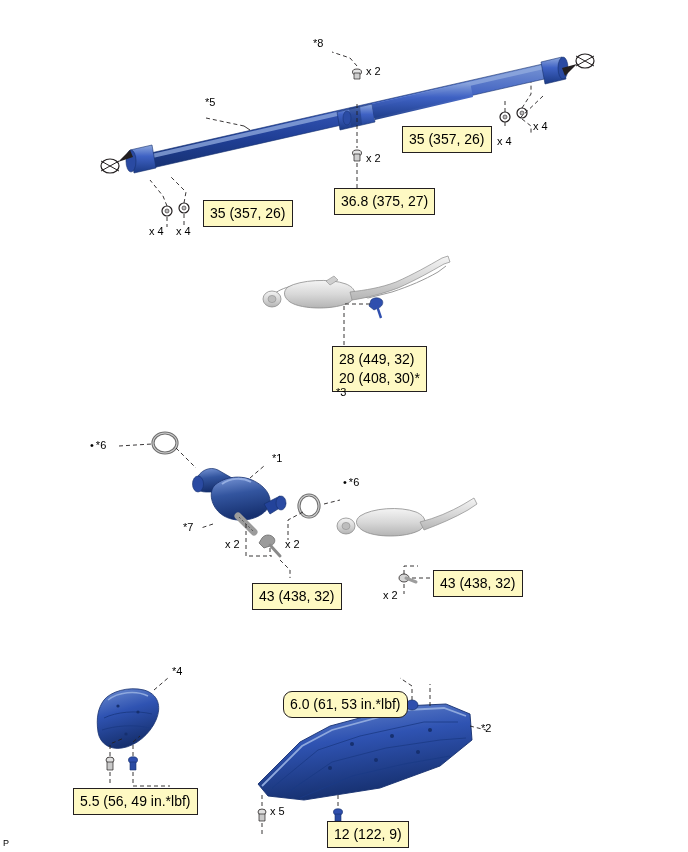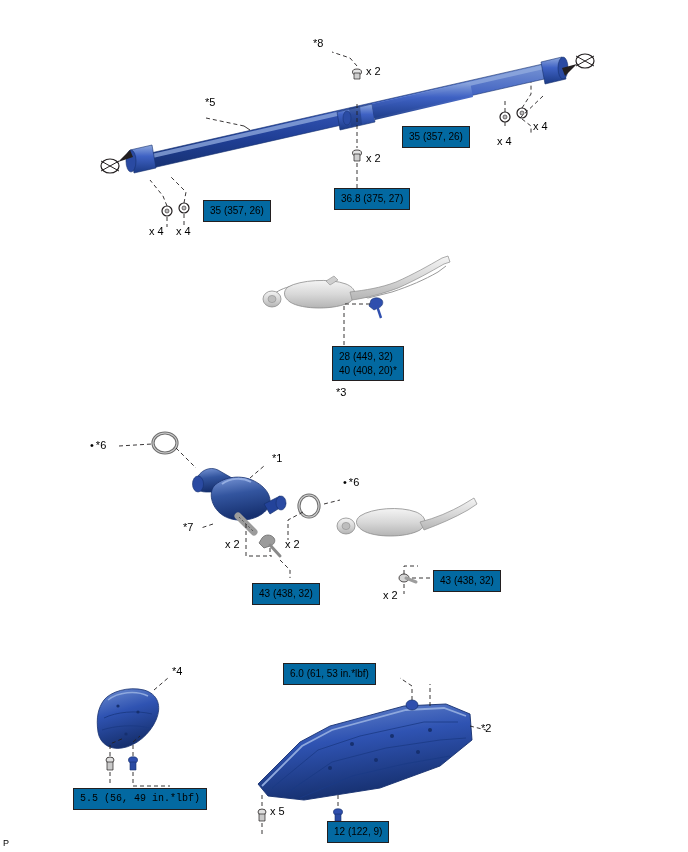--- a/index.html
+++ b/index.html
@@ -16,22 +16,22 @@
     width: 688px;
     height: 852px;
     overflow: hidden;
     background: #ffffff;
   }
   .abs { position: absolute; }
 
   
   .callout {
     border: 1px solid #231f20;
-    background: #0369a1;
-    font-size: 10px;
+    background: #fef9c3;
+    font-size: 14px;
     line-height: 1.35;
     color: #000;
     padding: 3px 6px;
     white-space: nowrap;
     box-sizing: border-box;
   }
   .callout .line { display: block; }
 
   
   .lbl {
@@ -332,21 +332,21 @@
 
   <div class="abs callout" style="left:203px; top:200px;">
     <span class="line">35 (357, 26)</span>
   </div>
 
   <div class="abs lbl" style="left:149px; top:225px;">x 4</div>
   <div class="abs lbl" style="left:176px; top:225px;">x 4</div>
 
   <div class="abs callout" style="left:332px; top:346px;">
     <span class="line">28 (449, 32)</span>
-    <span class="line">40 (408, 20)*</span>
+    <span class="line">20 (408, 30)*</span>
   </div>
   <div class="abs lbl" style="left:336px; top:386px;">*3</div>
 
   <div class="abs lbl bullet" style="left:90px; top:439px;">*6</div>
 
   <div class="abs lbl" style="left:272px; top:452px;">*1</div>
 
   <div class="abs lbl bullet" style="left:343px; top:476px;">*6</div>
 
   <div class="abs lbl" style="left:183px; top:521px;">*7</div>
@@ -360,27 +360,27 @@
   </div>
 
   <div class="abs lbl" style="left:383px; top:589px;">x 2</div>
 
   <div class="abs callout" style="left:433px; top:570px;">
     <span class="line">43 (438, 32)</span>
   </div>
 
   <div class="abs lbl" style="left:172px; top:665px;">*4</div>
 
-  <div class="abs callout" style="left:283px; top:663px;">
+  <div class="abs callout" style="left:283px; top:691px;border-radius:9px;">
     <span class="line">6.0 (61, 53 in.*lbf)</span>
   </div>
 
   <div class="abs lbl" style="left:481px; top:722px;">*2</div>
 
-  <div class="abs callout" style="left:73px; top:788px;font-family:Liberation Mono, monospace;">
+  <div class="abs callout" style="left:73px; top:788px;">
     <span class="line">5.5 (56, 49 in.*lbf)</span>
   </div>
 
   <div class="abs lbl" style="left:270px; top:805px;">x 5</div>
 
   <div class="abs callout" style="left:327px; top:821px;">
     <span class="line">12 (122, 9)</span>
   </div>
 
   <div class="corner-mark">P</div>

